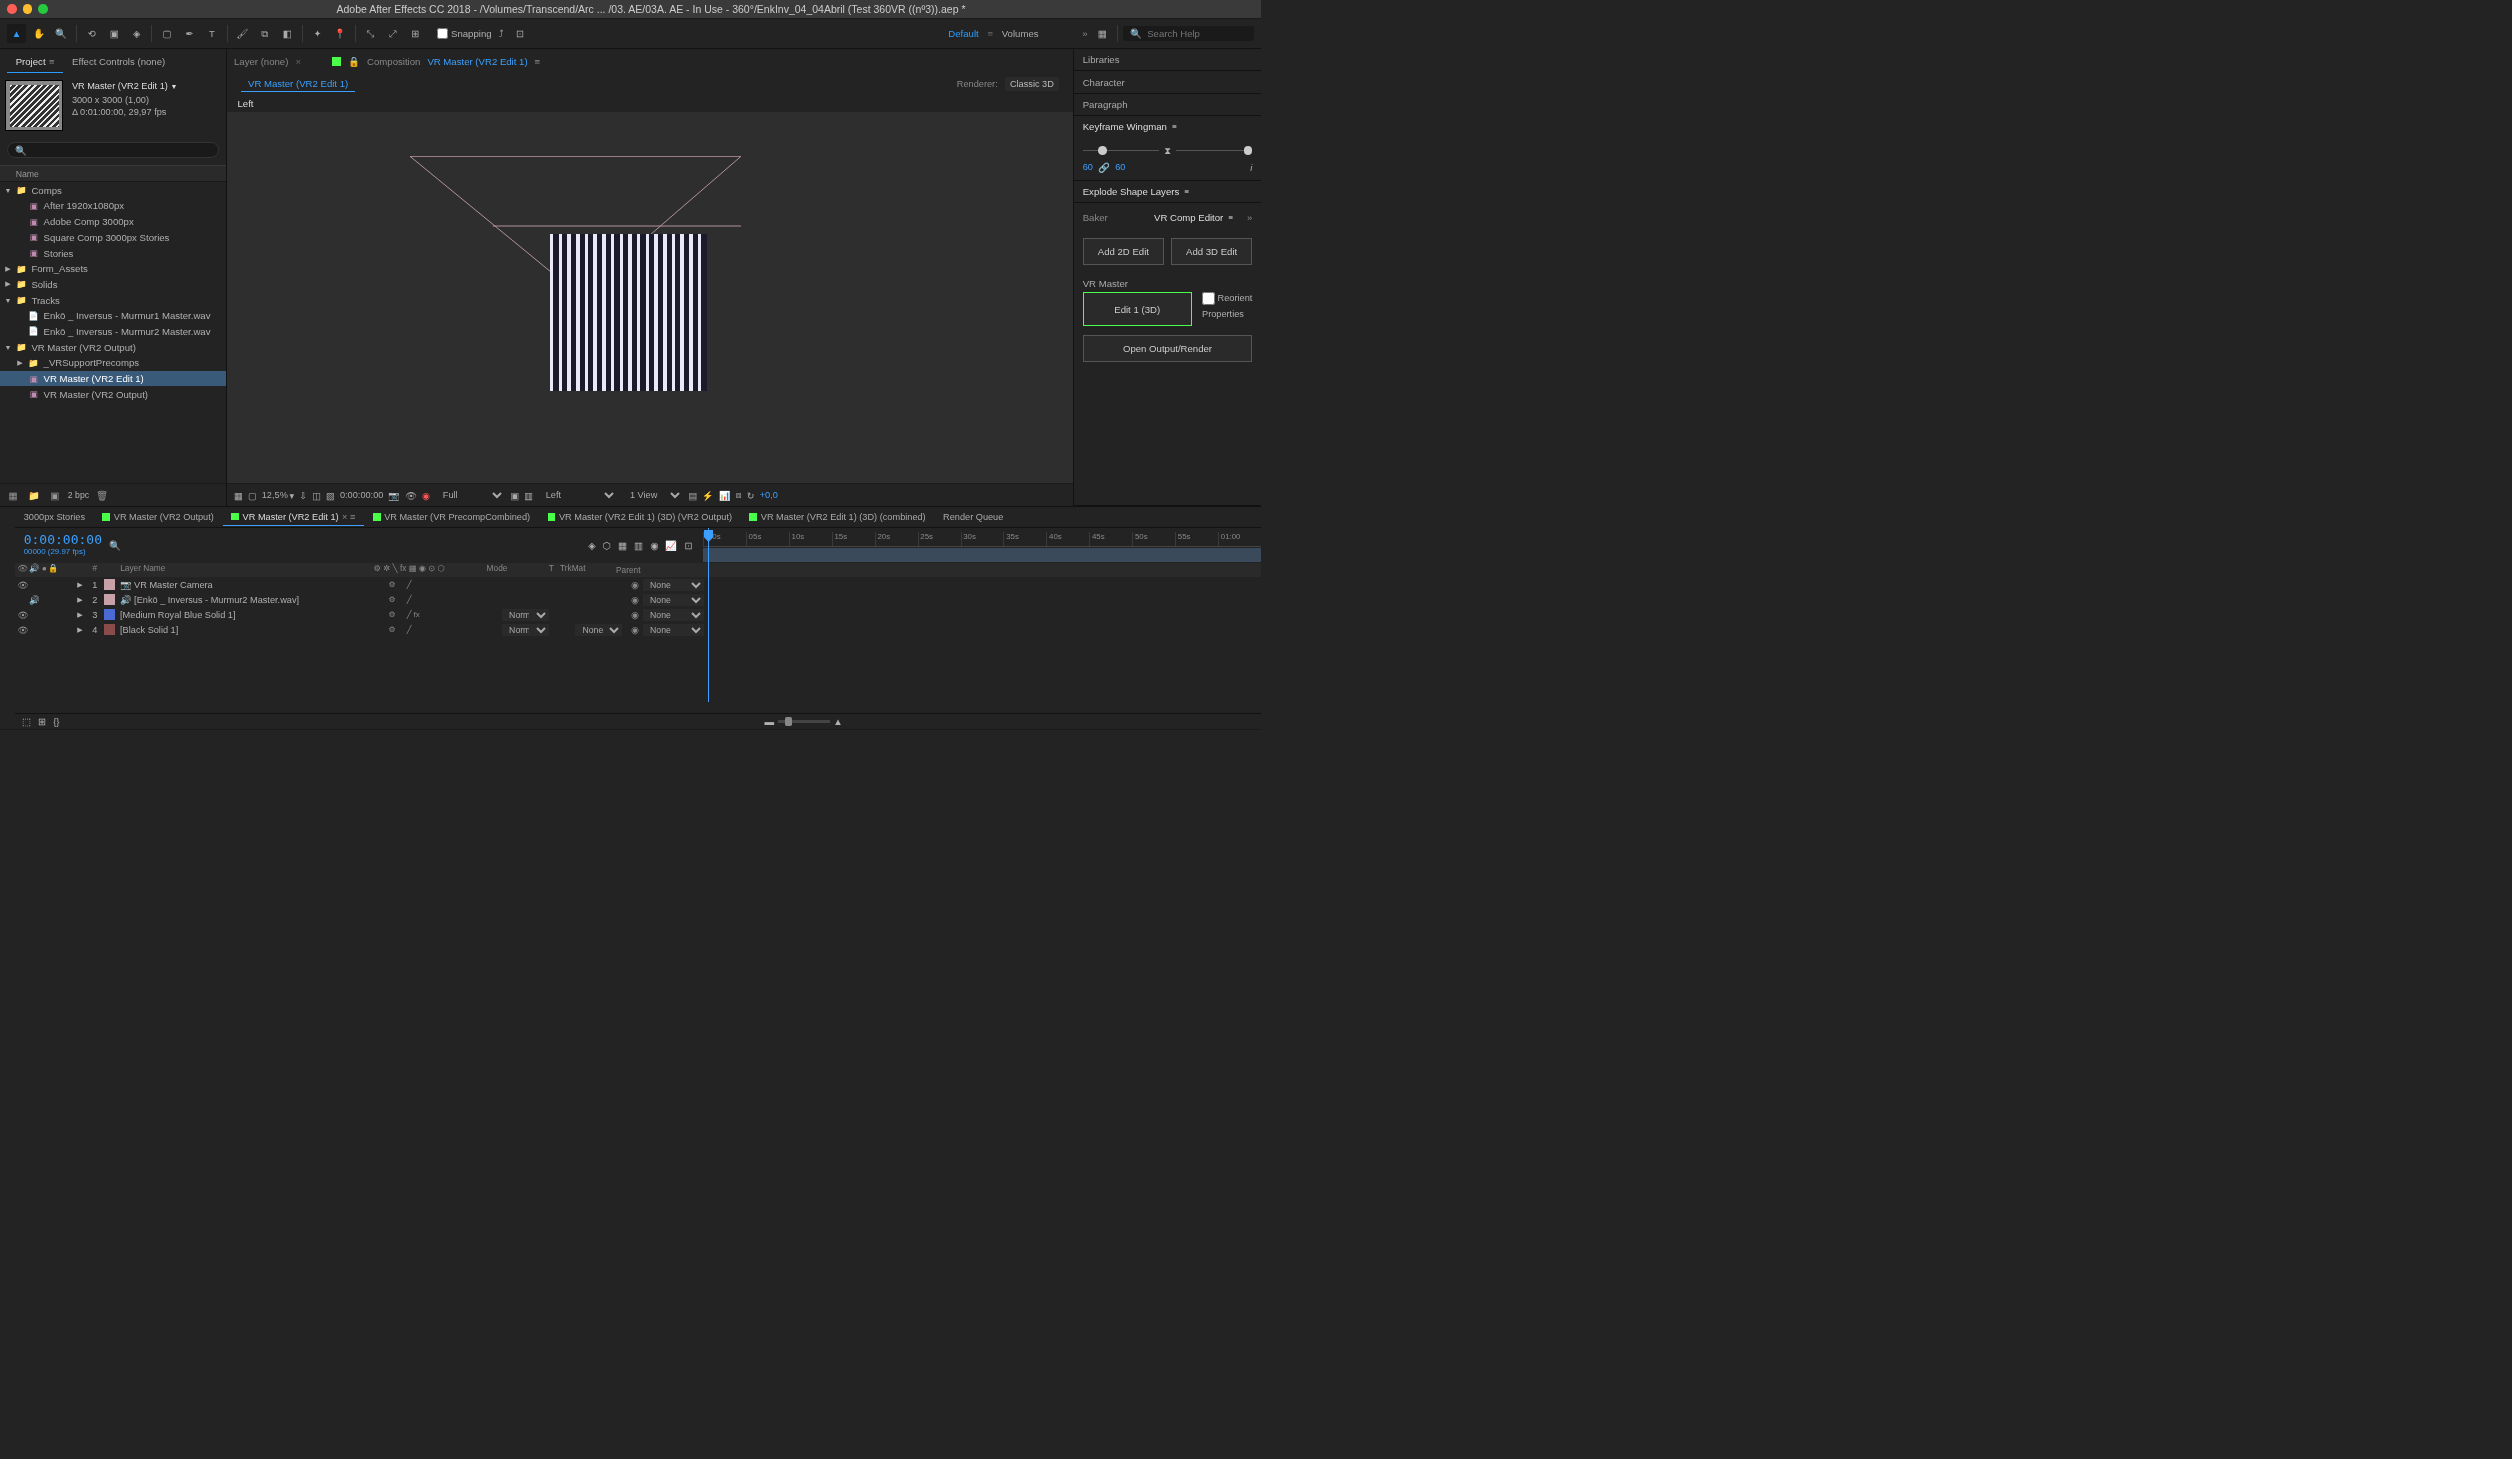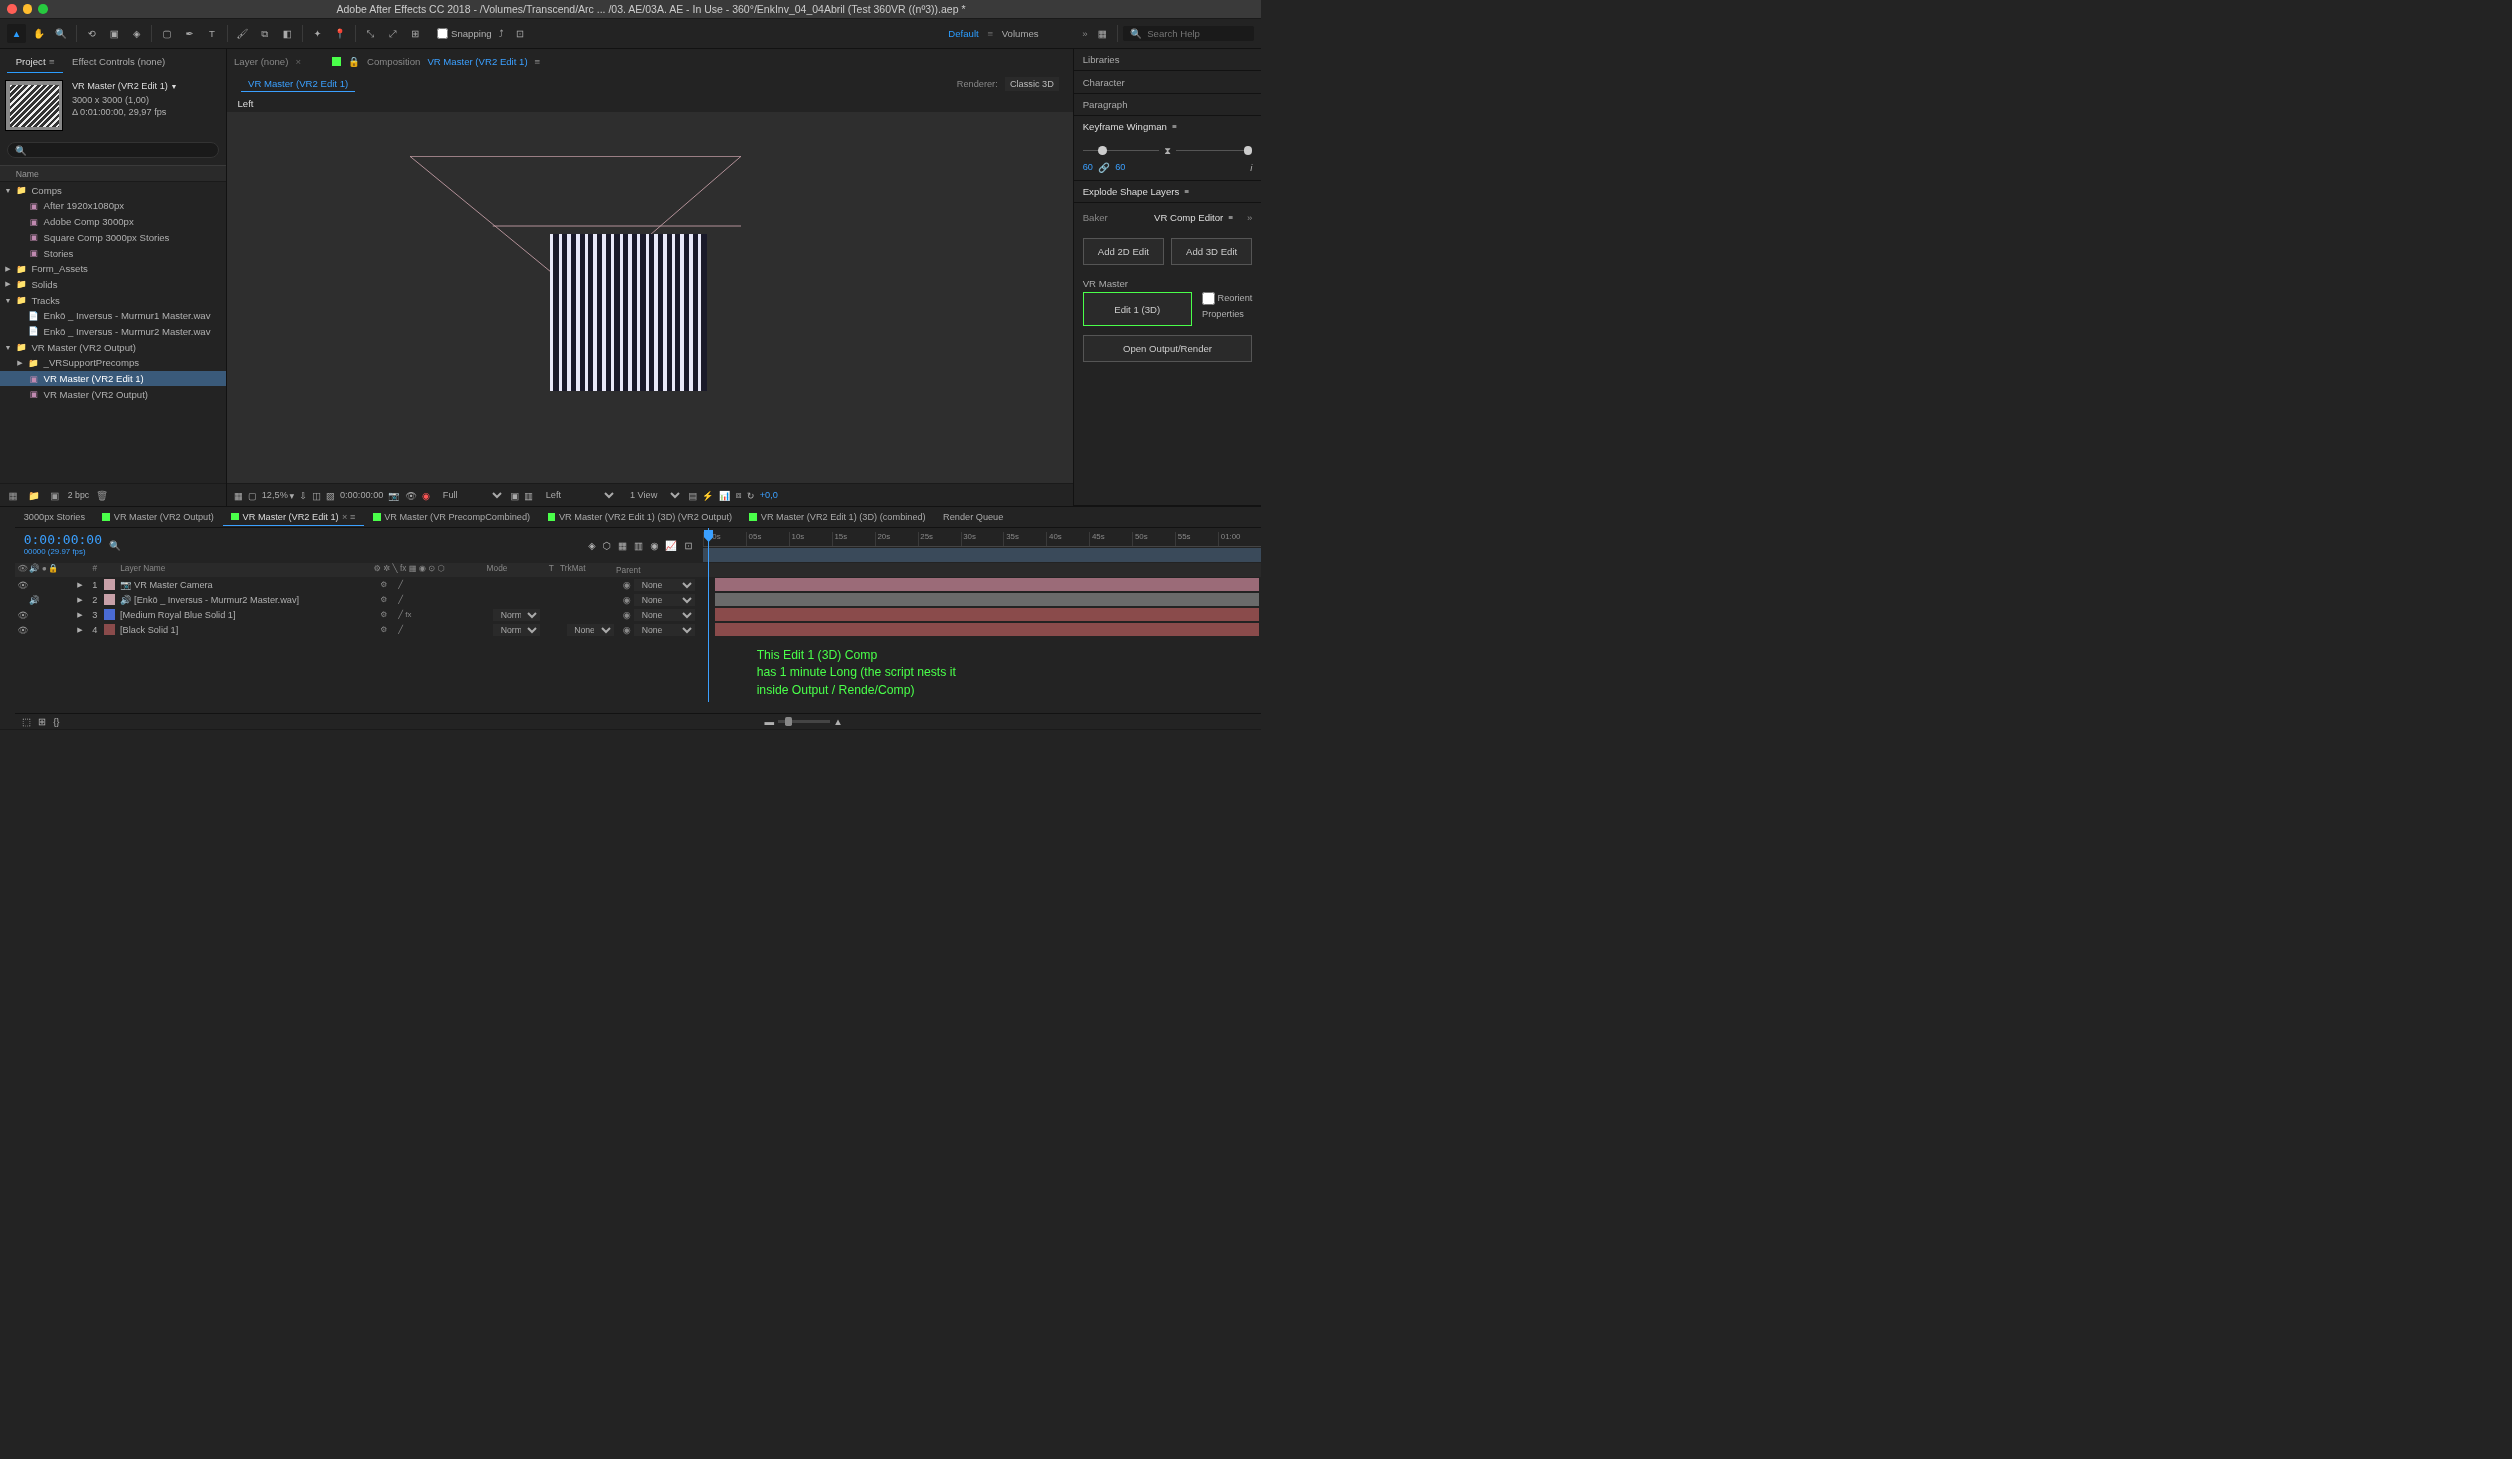--- a/index.html
+++ b/index.html
@@ -585,37 +585,20 @@
           <div style="width: 113px; font-size: 7.9px; color: rgb(136, 136, 136);">⚙ &nbsp; &nbsp; ╱</div>
           <div class="tl-mode-col"><select class="tl-dropdown"><option>Normal</option></select></div>
           <div style="width: 17.4px;"></div>
           <div class="tl-trk-col"><select class="tl-dropdown"><option>None</option></select></div>
           <div class="tl-parent-col">
             <span style="color:#888">◉</span>
             <select class="tl-dropdown" style="width: 61px;"><option>None</option></select>
           </div>
         </div>
       </div>
-    <div class="tl-bars" id="tl-bars">
-      <div class="tl-bar-row">
-          <div class="tl-bar bar-pink"></div>
-        </div>
-        <div class="tl-bar-row">
-          <div class="tl-bar bar-gray"></div>
-        </div>
-        <div class="tl-bar-row">
-          <div class="tl-bar bar-red"></div>
-        </div>
-        <div class="tl-bar-row">
-          <div class="tl-bar bar-red"></div>
-        </div>
-        <div class="annotation" id="annotation" style="white-space: pre-line;">This Edit 1 (3D) Comp
-has 1 minute Long (the script nests it
-inside Output / Rende/Comp)</div>
-    </div>
   </div>
   <div style="height:15.7px;border-top:0.9px solid #121212;display:flex;align-items:center;padding:0 7px;gap:7px">
     <span>⬚</span>
     <span>⊞</span>
     <span>{}</span>
     <div style="margin-left:698px;display:flex;gap:3.5px;align-items:center">
       <span>▬</span>
       <div style="width:52px;height:3.5px;background:#444;position:relative">
           <div style="position:absolute;left:7px;top:-2.6px;width:7px;height:8.7px;background:#888;border-radius:1.7px"></div>
         </div>

